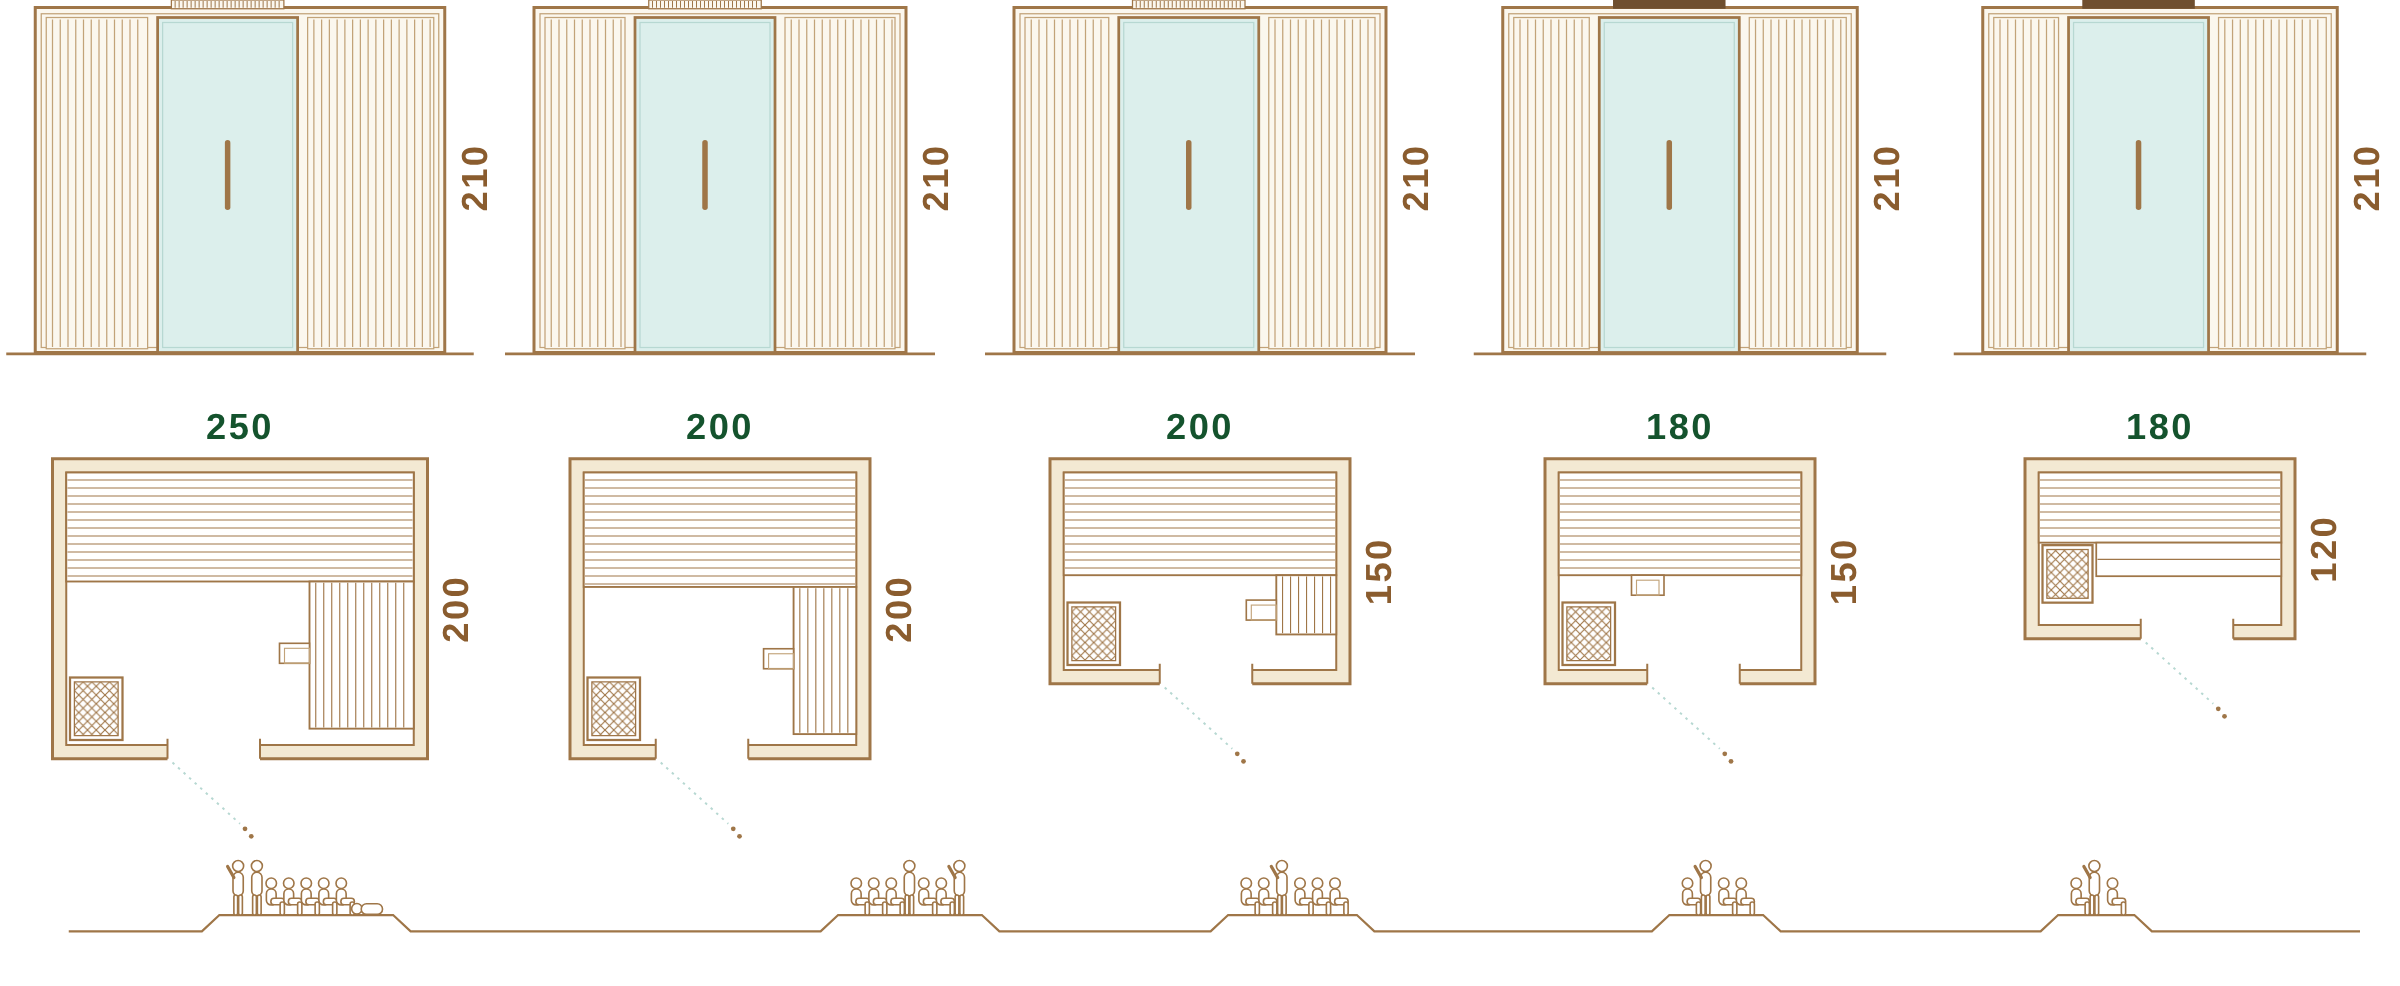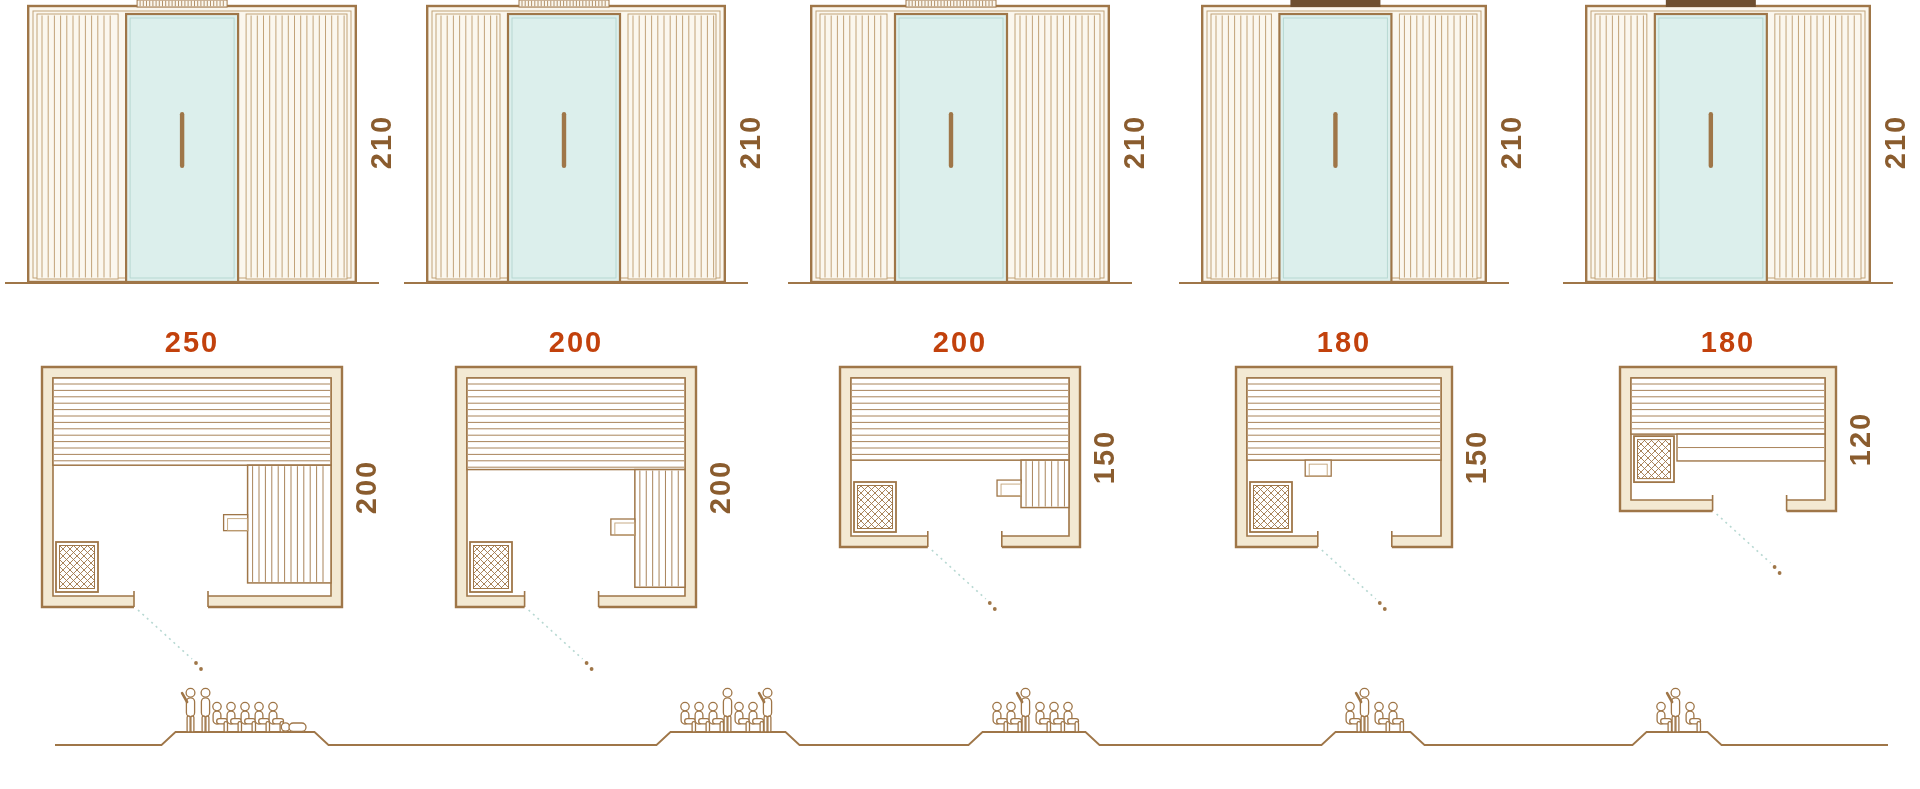--- a/index.html
+++ b/index.html
@@ -8,21 +8,21 @@
   body { width:1920px; height:789px; font-family:"Liberation Sans", sans-serif; overflow:hidden; }
   .sheet { position:relative; width:1920px; height:789px; background:#fff; overflow:hidden; }
   .grid { display:grid; grid-template-columns:repeat(5,384px); }
   .col { display:flex; flex-direction:column; align-items:center; }
   figure { margin:0; }
   svg { display:block; overflow:visible; }
   .elevation { position:relative; height:284px; }
   .plan { margin-top:44px; display:flex; flex-direction:column; align-items:center; }
   .plan-row { position:relative; }
   .hdim {
-    font-size:29px; font-weight:600; color:#c2410c; letter-spacing:2px;
+    font-size:29px; font-weight:600; color:#14532d; letter-spacing:2px;
     line-height:1; margin-bottom:10px; text-align:center;
   }
   .vdim {
     position:absolute; left:calc(100% + 24px); top:50%;
     transform:translate(-50%,-50%) rotate(-90deg);
     font-size:29px; font-weight:600; color:#8a5c2e; letter-spacing:2px;
     white-space:nowrap;
   }
   #people { position:absolute; top:679px; left:0; }
 </style>

